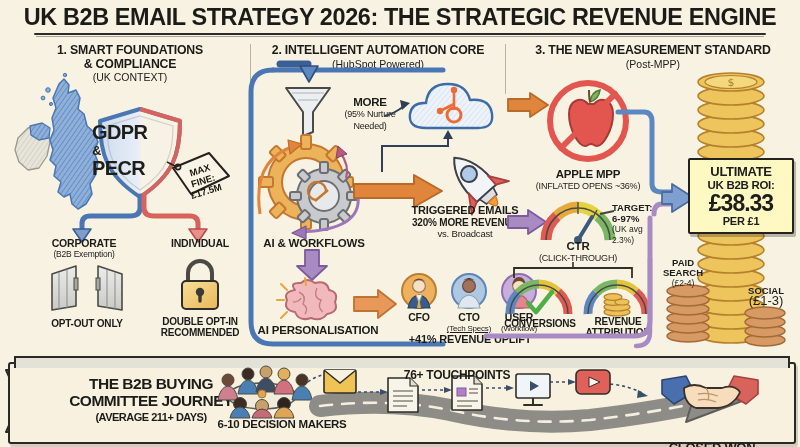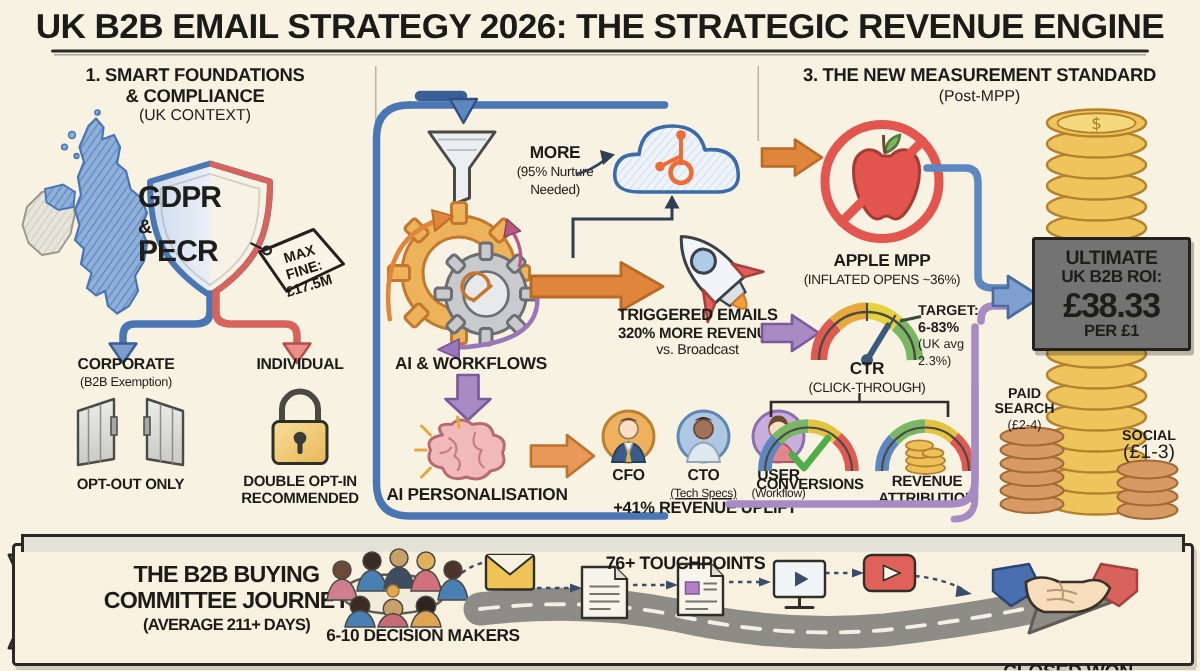--- a/index.html
+++ b/index.html
@@ -23,21 +23,21 @@
   .ttl-rule:after{content:"";position:absolute;left:2px;top:3px;width:728px;height:1px;background:#55544e;opacity:.5;}
 
   .colhead{position:absolute;text-align:center;font-weight:bold;font-size:12.3px;letter-spacing:-.2px;line-height:13.5px;color:#1b1b18;}
   .colsub{font-weight:normal;font-size:10.5px;letter-spacing:0;}
   .vdiv{position:absolute;width:1px;background:#b9b3a0;}
 
   .lbl{position:absolute;text-align:center;font-weight:bold;color:#1b1b18;letter-spacing:-.2px;line-height:11px;}
   .lbl .sub{display:block;font-weight:normal;}
 
   .roi-box{
-    position:absolute;background:#737373;border:2.5px solid #23221f;
+    position:absolute;background:#fef9c3;border:2.5px solid #23221f;
     box-shadow:2px 3px 0 rgba(40,38,32,.30);
     text-align:center;border-radius:2px;
   }
   .roi-box .l1{font-size:13px;font-weight:bold;letter-spacing:-.3px;}
   .roi-box .l2{font-size:11.5px;font-weight:bold;letter-spacing:-.3px;}
   .roi-box .l3{font-size:23px;font-weight:bold;letter-spacing:-1px;line-height:24px;}
   .roi-box .l4{font-size:11px;font-weight:bold;letter-spacing:-.2px;}
 
   .tag{
     position:absolute;font-size:9.5px;font-weight:bold;line-height:11px;text-align:center;
@@ -62,20 +62,24 @@
   <div class="ttl">UK B2B EMAIL STRATEGY 2026: THE STRATEGIC REVENUE ENGINE</div>
   <div class="ttl-rule"></div>
 
   <div class="colhead" style="left:25px;top:44px;width:210px;">
     <div>1. SMART FOUNDATIONS</div>
     <div>&amp; COMPLIANCE</div>
     <div class="colsub">(UK CONTEXT)</div>
   </div>
   <div class="vdiv" style="left:250px;top:44px;height:50px;"></div>
 
+  <div class="colhead" style="left:258px;top:44px;width:240px;">
+    <div>2. INTELLIGENT AUTOMATION CORE</div>
+    <div class="colsub">(HubSpot Powered)</div>
+  </div>
   <div class="vdiv" style="left:505px;top:44px;height:50px;"></div>
 
   <div class="colhead" style="left:512px;top:44px;width:282px;">
     <div>3. THE NEW MEASUREMENT STANDARD</div>
     <div class="colsub">(Post-MPP)</div>
   </div>
 
   <div class="abs" style="left:6px;top:76px;">
     <svg width="110" height="150" viewBox="0 0 110 150">
       <defs>
@@ -436,21 +440,21 @@
       <path d="M6,42 A32,32 0 0 1 70,42" fill="none" stroke="#4a4a44" stroke-width="1.6"></path>
       <path d="M38,4 L38,16" stroke="#4a4a44" stroke-width="1.4"></path>
       <path d="M57,12 L52,21" stroke="#4a4a44" stroke-width="1.4"></path>
       <path d="M38,42 L52,19" stroke="#3b5a7a" stroke-width="4" stroke-linecap="round"></path>
       <circle cx="38" cy="42" r="4" fill="#3b5a7a"></circle>
       <line x1="60" y1="16" x2="74" y2="13" stroke="#3a4a3a" stroke-width="2"></line>
     </svg>
   </div>
   <div class="abs" style="left:612px;top:203px;width:56px;font-size:9.5px;line-height:10.5px;font-weight:bold;">
     <div>TARGET:</div>
-    <div>6-83%</div>
+    <div>6-97%</div>
     <div style="font-weight:normal;font-size:8.5px;">(UK avg</div>
     <div style="font-weight:normal;font-size:8.5px;">2.3%)</div>
   </div>
   <div class="lbl" style="left:538px;top:240px;width:80px;font-size:11.5px;line-height:12px;">
     <span>CTR</span>
     <span class="sub" style="font-size:9px;">(CLICK-THROUGH)</span>
   </div>
 
   <div class="abs" style="left:510px;top:262px;">
     <svg width="126" height="18" viewBox="0 0 126 18">

